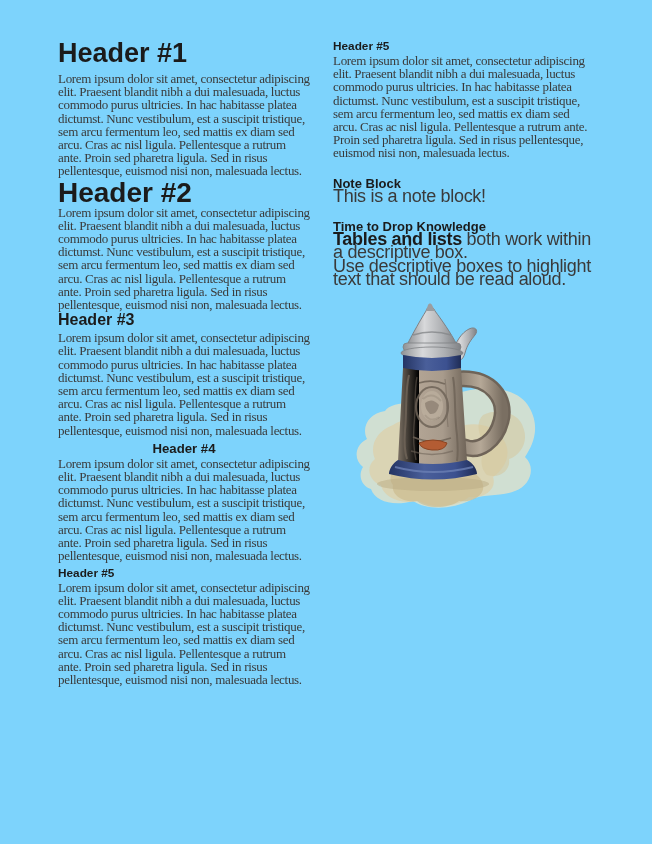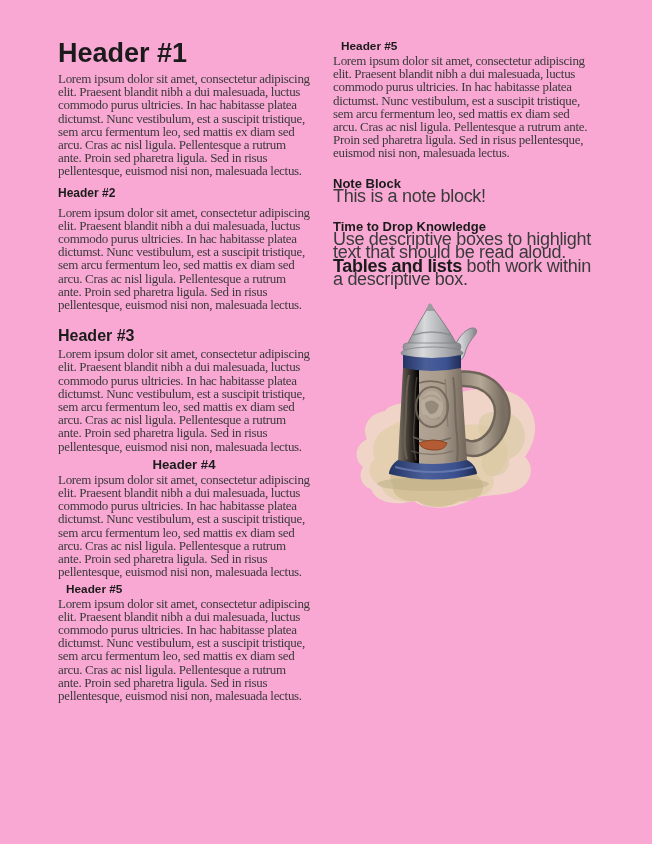--- a/index.html
+++ b/index.html
@@ -5,40 +5,40 @@
   html, body {
     margin: 0;
     padding: 0;
     background: #ffffff;
     font-family: "Liberation Sans", "DejaVu Sans", sans-serif;
   }
   .page {
     position: relative;
     width: 652px;
     height: 844px;
-    background: #f9a8d4;
+    background: #7dd3fc;
     overflow: hidden;
   }
   .col {
     position: absolute;
     top: 36px;
   }
   .col-left  { left: 58px;  width: 252px; }
   .col-right { left: 333px; width: 258px; }
 
   h1, h2, h3, h4, h5, .mini-head {
     color: #1b1b1b;
     font-weight: 700;
     margin: 0;
   }
   h1 { font-size: 27px;   line-height: 30px; margin: 2px 0 4px; }
-  h2 { font-size: 12px;   line-height: 22px; margin: 4px 0 2px; }
-  h3 { font-size: 16px;   line-height: 18px; margin: 16px 0 2px; }
+  h2 { font-size: 28px;   line-height: 22px; margin: 4px 0 2px; }
+  h3 { font-size: 16px;   line-height: 18px; margin: 0 0 2px; }
   h4 { font-size: 13.2px; line-height: 15px; margin: 4px 0 1px; text-align: center; }
-  h5 { font-size: 11.8px; line-height: 13px; margin: 4px 8px 1px; }
+  h5 { font-size: 11.8px; line-height: 13px; margin: 4px 0 1px; }
   .mini-head { font-size: 13px; line-height: 13px; margin: 17px 0 0; }
 
   p.body-text {
     font-size: 13px;
     line-height: 13.2px;
     letter-spacing: -0.3px;
     color: #3a3a3a;
     margin: 0;
     font-family: Liberation Serif, serif;
   }
@@ -90,23 +90,23 @@
   <div class="col col-right">
     <section>
       <h5>Header #5</h5>
       <p class="body-text">Lorem ipsum dolor sit amet, consectetur adipiscing elit. Praesent blandit nibh a dui malesuada, luctus commodo purus ultricies. In hac habitasse platea dictumst. Nunc vestibulum, est a suscipit tristique, sem arcu fermentum leo, sed mattis ex diam sed arcu. Cras ac nisl ligula. Pellentesque a rutrum ante. Proin sed pharetra ligula. Sed in risus pellentesque, euismod nisi non, malesuada lectus.</p>
     </section>
 
     <div class="mini-head">Note Block</div>
     <p class="note-text">This is a note block!</p>
 
     <div class="mini-head">Time to Drop Knowledge</div>
+    <p class="note-text"><span class="inline-bold">Tables and lists</span><span> both work within a descriptive box.</span></p>
+
     <p class="note-text">Use descriptive boxes to highlight text that should be read aloud.</p>
-
-    <p class="note-text"><span class="inline-bold">Tables and lists</span><span> both work within a descriptive box.</span></p>
 
     <div class="stein-figure">
       <svg width="258" height="240" viewBox="0 0 258 240" xmlns="http://www.w3.org/2000/svg">
         <defs>
           <linearGradient id="pewter" x1="0" y1="0" x2="1" y2="0">
             <stop offset="0" stop-color="#8e9093"></stop>
             <stop offset="0.35" stop-color="#d8d9db"></stop>
             <stop offset="0.7" stop-color="#aeb0b3"></stop>
             <stop offset="1" stop-color="#7f8184"></stop>
           </linearGradient>

